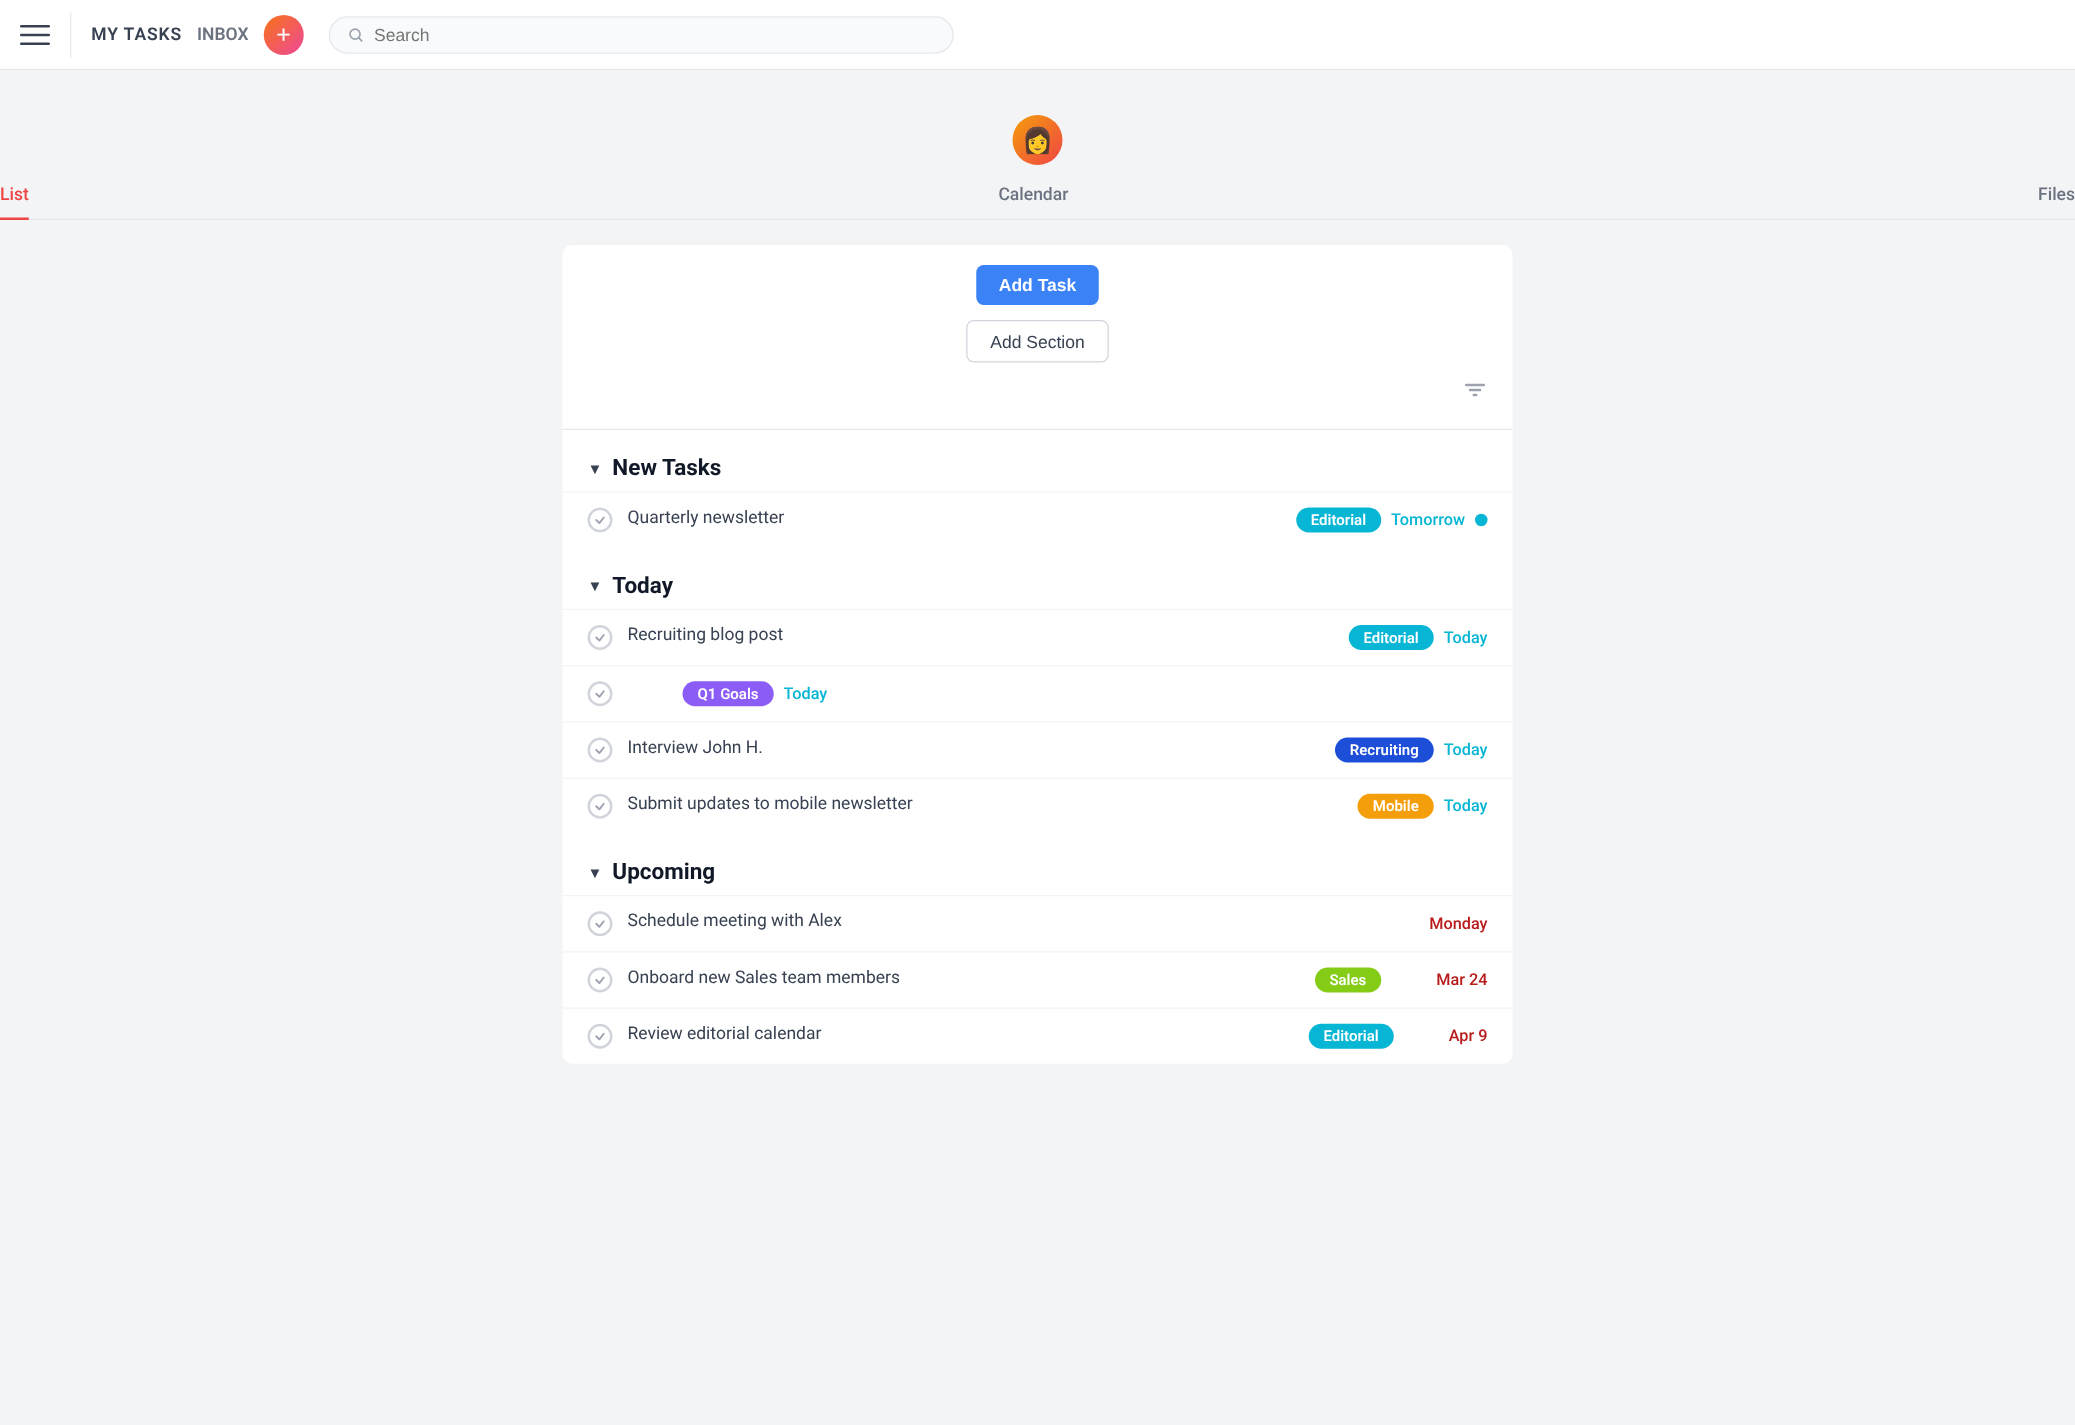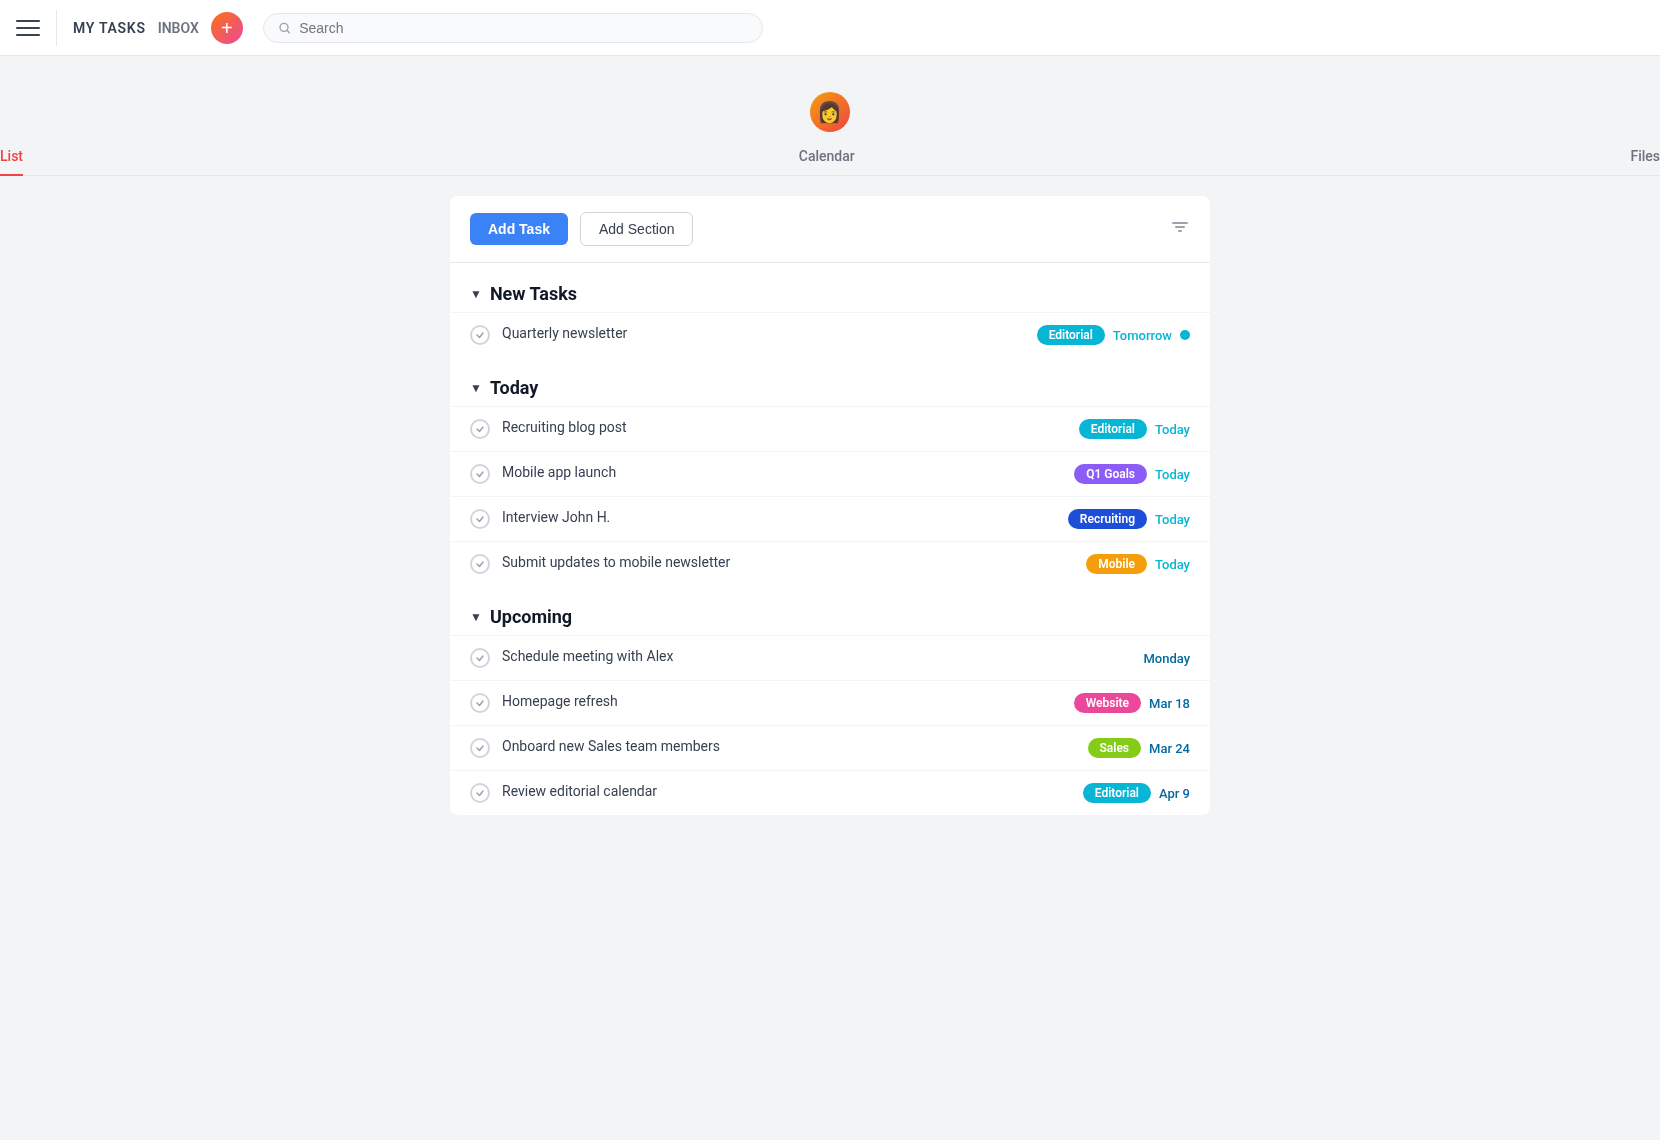--- a/index.html
+++ b/index.html
@@ -85,20 +85,21 @@
     .main-content {
       max-width: 760px; margin: 0 auto; padding: 20px 0 40px;
     }
 
     
     .toolbar {
       display: flex; align-items: center; gap: 12px;
       padding: 16px 20px;
       background: #fff;
       border-bottom: 1px solid #e5e7eb;
+      flex-direction: column;
     }
     .add-task-btn {
       background: #3b82f6; color: #fff; border: none;
       padding: 8px 18px; border-radius: 6px;
       font-size: 14px; font-weight: 600; cursor: pointer;
     }
     .add-section-btn {
       background: #fff; color: #374151; border: 1px solid #d1d5db;
       padding: 8px 18px; border-radius: 6px;
       font-size: 14px; font-weight: 500; cursor: pointer;
@@ -156,21 +157,21 @@
     .tag-q1goals { background: #8b5cf6; }
     .tag-recruiting { background: #1d4ed8; }
     .tag-mobile { background: #f59e0b; }
     .tag-website { background: #ec4899; }
     .tag-sales { background: #84cc16; }
     .due-date {
       font-size: 13px; font-weight: 500;
     }
     .due-tomorrow { color: #06b6d4; }
     .due-today { color: #06b6d4; }
-    .due-normal { color: #0369a1; }
+    .due-normal { color: #b91c1c; margin-left: 36px; }
     .dot-indicator {
       width: 10px; height: 10px; border-radius: 50%; background: #06b6d4; flex-shrink: 0;
     }
   </style>
 </head>
 <body>
 
 <nav class="topnav">
   <div class="hamburger-icon">
     <span></span>
@@ -253,21 +254,20 @@
         <span class="due-date due-today">Today</span>
 
       </div>
     </div>
           <div class="task-row">
       <div class="task-check">
         <svg width="10" height="10" viewBox="0 0 10 10" fill="none">
           <path d="M2 5l2.5 2.5L8 3" stroke="#9ca3af" stroke-width="1.5" stroke-linecap="round" stroke-linejoin="round"></path>
         </svg>
       </div>
-      <span class="task-name">Mobile app launch</span>
       <div class="task-meta">
         <span class="tag tag-q1goals">Q1 Goals</span>
         <span class="due-date due-today">Today</span>
 
       </div>
     </div>
           <div class="task-row">
       <div class="task-check">
         <svg width="10" height="10" viewBox="0 0 10 10" fill="none">
           <path d="M2 5l2.5 2.5L8 3" stroke="#9ca3af" stroke-width="1.5" stroke-linecap="round" stroke-linejoin="round"></path>
@@ -311,33 +311,20 @@
         <span class="due-date due-normal">Monday</span>
 
       </div>
     </div>
           <div class="task-row">
       <div class="task-check">
         <svg width="10" height="10" viewBox="0 0 10 10" fill="none">
           <path d="M2 5l2.5 2.5L8 3" stroke="#9ca3af" stroke-width="1.5" stroke-linecap="round" stroke-linejoin="round"></path>
         </svg>
       </div>
-      <span class="task-name">Homepage refresh</span>
-      <div class="task-meta">
-        <span class="tag tag-website">Website</span>
-        <span class="due-date due-normal">Mar 18</span>
-
-      </div>
-    </div>
-          <div class="task-row">
-      <div class="task-check">
-        <svg width="10" height="10" viewBox="0 0 10 10" fill="none">
-          <path d="M2 5l2.5 2.5L8 3" stroke="#9ca3af" stroke-width="1.5" stroke-linecap="round" stroke-linejoin="round"></path>
-        </svg>
-      </div>
       <span class="task-name">Onboard new Sales team members</span>
       <div class="task-meta">
         <span class="tag tag-sales">Sales</span>
         <span class="due-date due-normal">Mar 24</span>
 
       </div>
     </div>
           <div class="task-row">
       <div class="task-check">
         <svg width="10" height="10" viewBox="0 0 10 10" fill="none">

